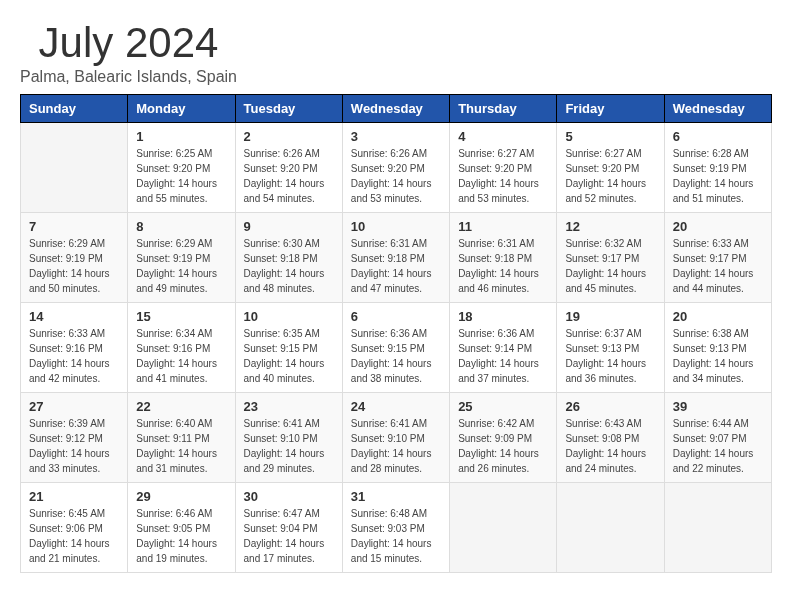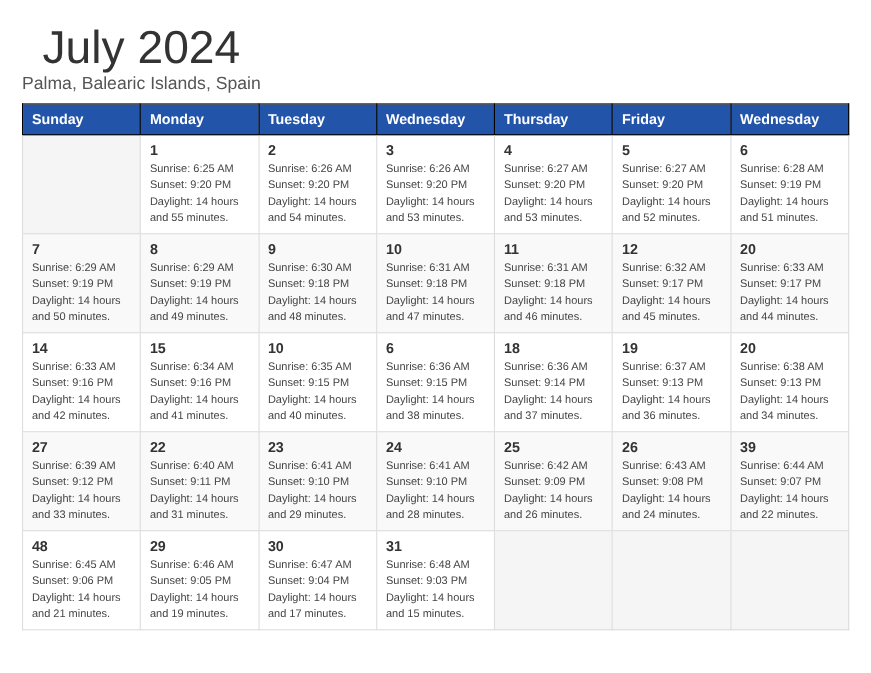--- a/index.html
+++ b/index.html
@@ -225,21 +225,21 @@
           <span class="day-number">26</span>
           <div class="day-info">Sunrise: 6:43 AM<br>Sunset: 9:08 PM<br>Daylight: 14 hours and 24 minutes.</div>
         </td>
         <td>
           <span class="day-number">39</span>
           <div class="day-info">Sunrise: 6:44 AM<br>Sunset: 9:07 PM<br>Daylight: 14 hours and 22 minutes.</div>
         </td>
       </tr>
       <tr>
         <td>
-          <span class="day-number">48</span>
+          <span class="day-number">21</span>
           <div class="day-info">Sunrise: 6:45 AM<br>Sunset: 9:06 PM<br>Daylight: 14 hours and 21 minutes.</div>
         </td>
         <td>
           <span class="day-number">29</span>
           <div class="day-info">Sunrise: 6:46 AM<br>Sunset: 9:05 PM<br>Daylight: 14 hours and 19 minutes.</div>
         </td>
         <td>
           <span class="day-number">30</span>
           <div class="day-info">Sunrise: 6:47 AM<br>Sunset: 9:04 PM<br>Daylight: 14 hours and 17 minutes.</div>
         </td>

